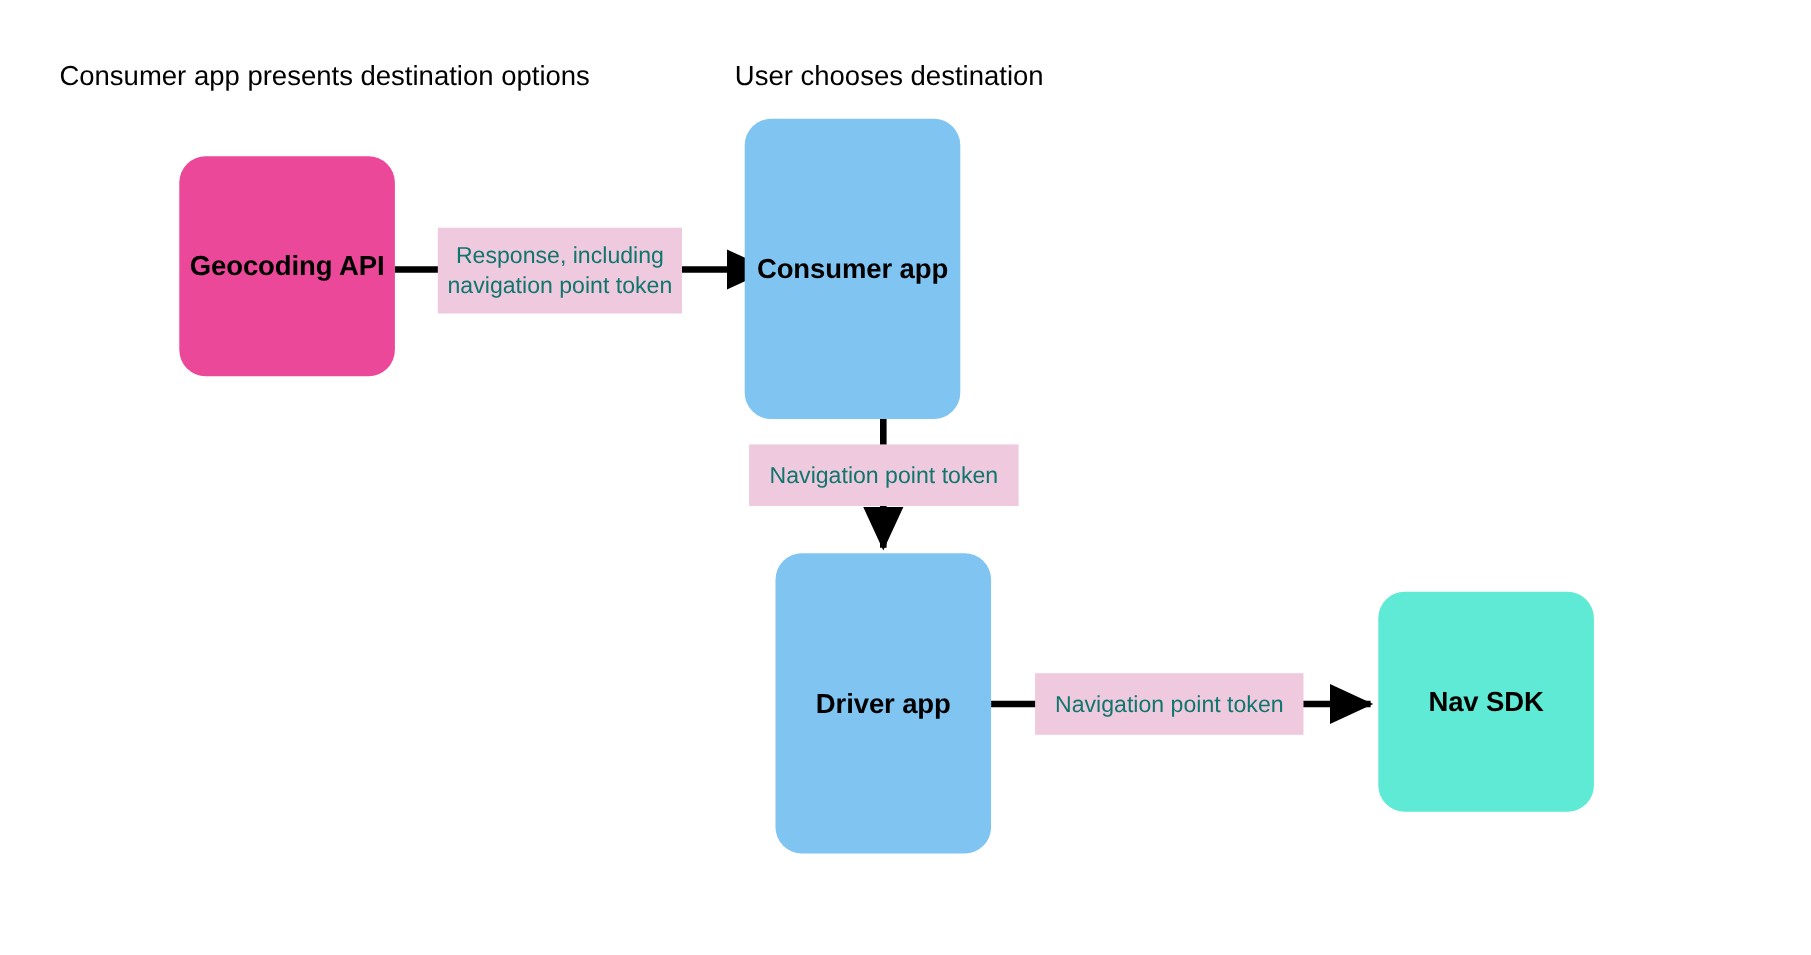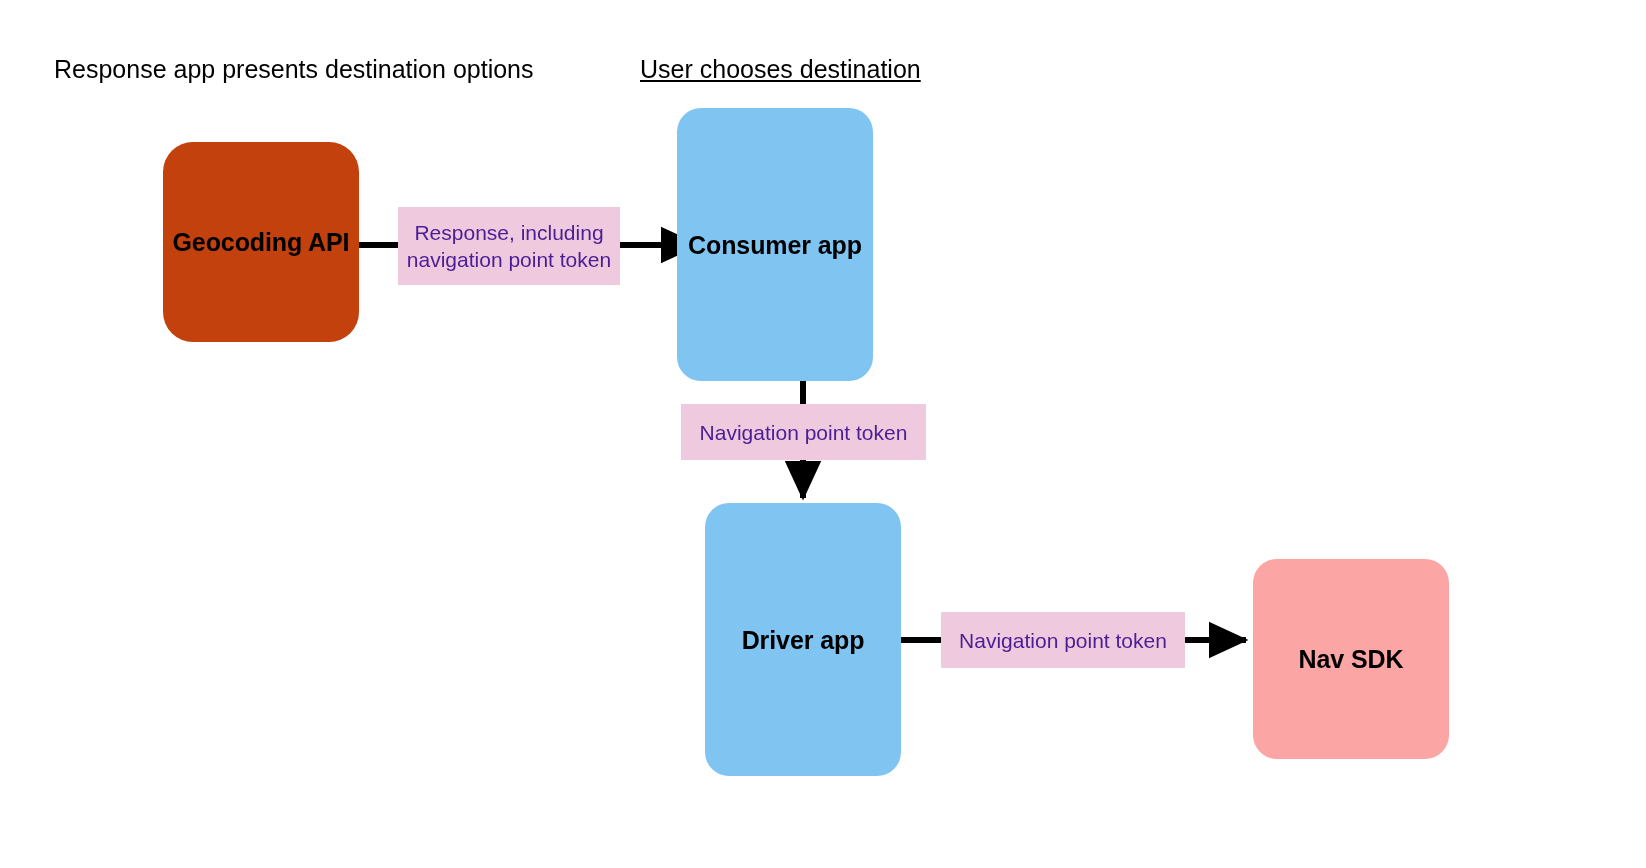--- a/index.html
+++ b/index.html
@@ -54,70 +54,70 @@
     display: flex;
     align-items: center;
     justify-content: center;
     text-align: center;
     box-sizing: border-box;
     z-index: 6;
   }
   .edge-label span {
     font-size: 21px;
     line-height: 27px;
-    color: #4c1d95;
+    color: #0f766e;
     font-weight: 400;
   }
 
   
   .edge-svg {
     position: absolute;
     left: 0;
     top: 0;
     width: 1646px;
     height: 868px;
     z-index: 2;
     pointer-events: none;
   }
 </style>
 </head>
 <body>
 
 <div id="canvas">
 
-  <div class="col-header" style="left:54px; top:54px;">Response app presents destination options</div>
-  <div class="col-header" style="left:640px; top:54px;text-decoration:underline;">User chooses destination</div>
+  <div class="col-header" style="left:54px; top:54px;">Consumer app presents destination options</div>
+  <div class="col-header" style="left:668px; top:54px;">User chooses destination</div>
 
   <svg class="edge-svg" viewBox="0 0 1646 868" xmlns="http://www.w3.org/2000/svg">
     <defs>
       <marker id="arrowhead" markerWidth="7" markerHeight="7" refX="6.2" refY="3.5" orient="auto" markerUnits="strokeWidth">
         <path d="M0,0.45 L6.6,3.5 L0,6.55 z" fill="#000000"></path>
       </marker>
     </defs>
 
     <line x1="359" y1="245" x2="698" y2="245" stroke="#000000" stroke-width="6" marker-end="url(#arrowhead)"></line>
 
     <line x1="803" y1="381" x2="803" y2="498" stroke="#000000" stroke-width="6" marker-end="url(#arrowhead)"></line>
 
     <line x1="901" y1="640" x2="1246" y2="640" stroke="#000000" stroke-width="6" marker-end="url(#arrowhead)"></line>
   </svg>
 
-  <div class="node" style="left:163px; top:142px; width:196px; height:200px; background:#c2410c; z-index:4;border-radius:30px;">
+  <div class="node" style="left:163px; top:142px; width:196px; height:200px; background:#ec4899; z-index:4;">
     <span class="node-label">Geocoding API</span>
   </div>
 
   <div class="node" style="left:677px; top:108px; width:196px; height:273px; background:#80C4F2; z-index:4;">
     <span class="node-label">Consumer app</span>
   </div>
 
   <div class="node" style="left:705px; top:503px; width:196px; height:273px; background:#80C4F2; z-index:4;">
     <span class="node-label">Driver app</span>
   </div>
 
-  <div class="node" style="left:1253px; top:538px; width:196px; height:200px; background:#fca5a5; z-index:4;margin-top:21px;">
+  <div class="node" style="left:1253px; top:538px; width:196px; height:200px; background:#5eead4; z-index:4;">
     <span class="node-label">Nav SDK</span>
   </div>
 
   <div class="edge-label" style="left:398px; top:207px; width:222px; height:78px; background:#EFC9DD;">
     <span>Response, including navigation point token</span>
   </div>
 
   <div class="edge-label" style="left:681px; top:404px; width:245px; height:56px; background:#EFC9DD;">
     <span>Navigation point token</span>
   </div>

